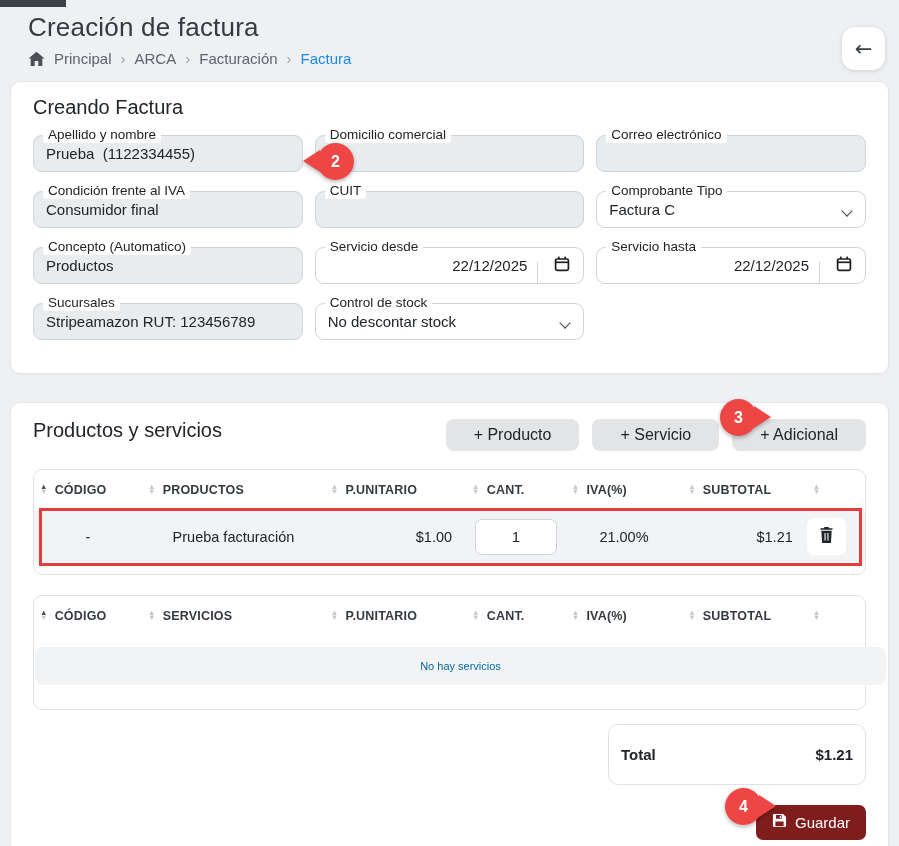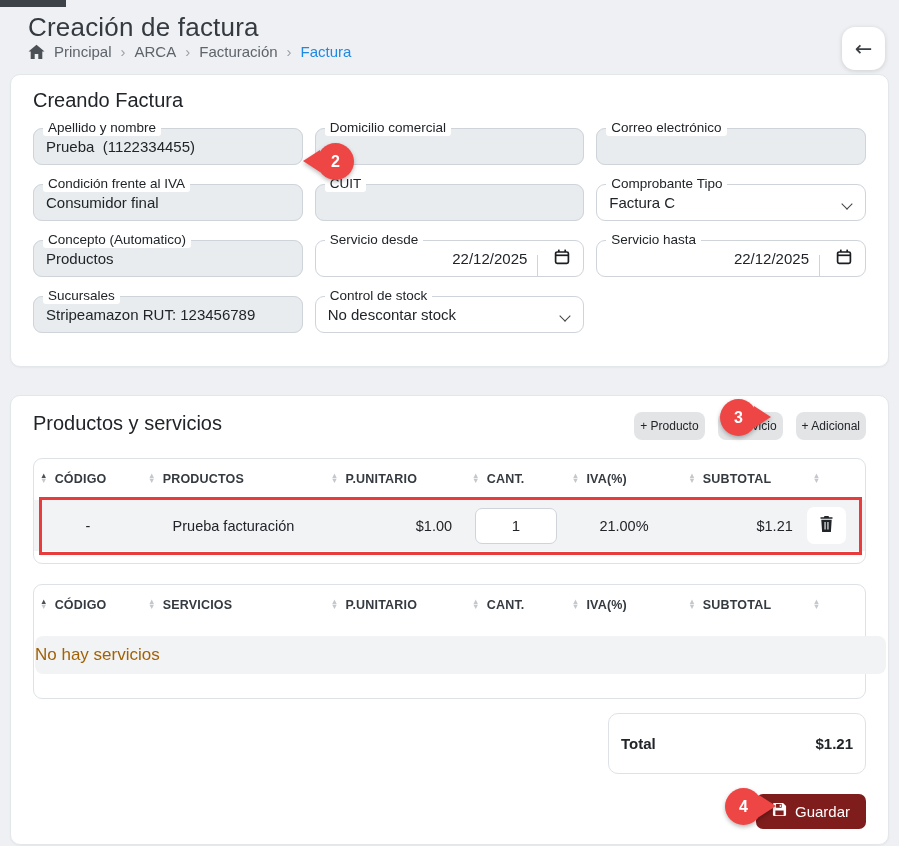--- a/index.html
+++ b/index.html
@@ -9,21 +9,21 @@
     background: #eef0f3;
     position: relative;
     color: #212529;
     overflow: hidden;
   }
   .top-strip { position:absolute; top:0; left:0; width:66px; height:7px; background:#3d4148; }
 
   
   .page-header { padding: 12px 14px 0 28px; position: relative; }
   .page-title { font-size: 26px; font-weight: 500; color: #343a40; letter-spacing: .2px; }
-  .breadcrumb { display:flex; align-items:center; gap:9px; font-size:15px; color:#5d646b; }
+  .breadcrumb { display:flex; align-items:center; gap:9px; margin-top:7px; font-size:15px; color:#5d646b; }
   .crumb-sep { color:#9aa0a6; font-size:15px; }
   .crumb-link { color:#5d646b; cursor:pointer; }
   .crumb-current { color:#1e88e5; cursor:pointer; }
   .home-icon svg { display:block; }
   .back-btn {
     position:absolute; right:14px; top:27px; width:43px; height:43px;
     background:#fff; border:none; border-radius:13px; cursor:pointer;
     box-shadow:0 1px 5px rgba(0,0,0,.14);
     font-size:21px; color:#3a3f44; display:flex; align-items:center; justify-content:center;
     font-family:"DejaVu Sans", sans-serif;
@@ -58,21 +58,21 @@
     border-right:1.7px solid #444; border-bottom:1.7px solid #444; transform:rotate(45deg);
   }
   .select-field { cursor:pointer; }
 
   
   .card-products { margin-top:28px; padding:12px 22px 15px; position:relative; }
   .section-head { display:flex; align-items:flex-start; justify-content:space-between; padding-top:4px; }
   .btn-group { display:flex; gap:13px; }
   .btn-gray {
     background:#e3e4e6; color:#212529; border:none; border-radius:8px;
-    padding:7px 6px; font-size:12px; cursor:pointer; white-space:nowrap;
+    padding:7px 28px; font-size:16px; cursor:pointer; white-space:nowrap;
     font-family:"Liberation Sans", sans-serif;
   }
   .table-wrap {
     border:1px solid #dee2e6; border-radius:9px; margin-top:18px;
     overflow:visible; position:relative;
   }
   .t-header { display:grid; grid-template-columns:13% 22% 17% 12% 14% 15% 7%; padding:13px 0 14px; align-items:center; }
   .th { display:flex; align-items:center; gap:7px; font-weight:bold; font-size:12.5px; color:#343a40; letter-spacing:.2px; cursor:pointer; padding-left:6px; }
   .sort { display:flex; flex-direction:column; line-height:.62; font-size:7.5px; color:#c4c8cc; }
   .sort .up.active { color:#495057; }
@@ -95,22 +95,22 @@
     position:absolute; left:5px; right:3px; top:-3px; bottom:-4px;
     border:3px solid #e83b3b; pointer-events:none; z-index:4;
   }
   .products-pad { height:12px; }
 
   .services-wrap { margin-top:20px; }
   .empty-band {
     position:relative; z-index:3;
     background:#f2f3f4; border-radius:8px;
     margin:10px 0 24px 1px; width:calc(100% + 20px); height:38px;
-    display:flex; align-items:center; justify-content:flex-start;
-    font-size:17px; color:#a16207;
+    display:flex; align-items:center; justify-content:center;
+    font-size:11px; color:#0369a1;
   }
 
   
   .total-box {
     width:258px; margin:14px 0 0 auto;
     border:1px solid #dee2e6; border-radius:10px;
     padding:21px 12px; display:flex; justify-content:space-between;
     font-size:15px; font-weight:bold; color:#212529;
   }
   .save-row { display:flex; justify-content:flex-end; margin-top:20px; }

